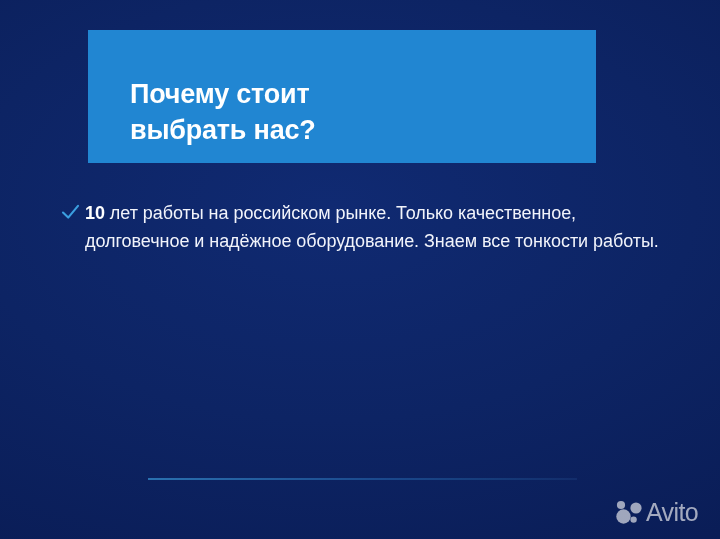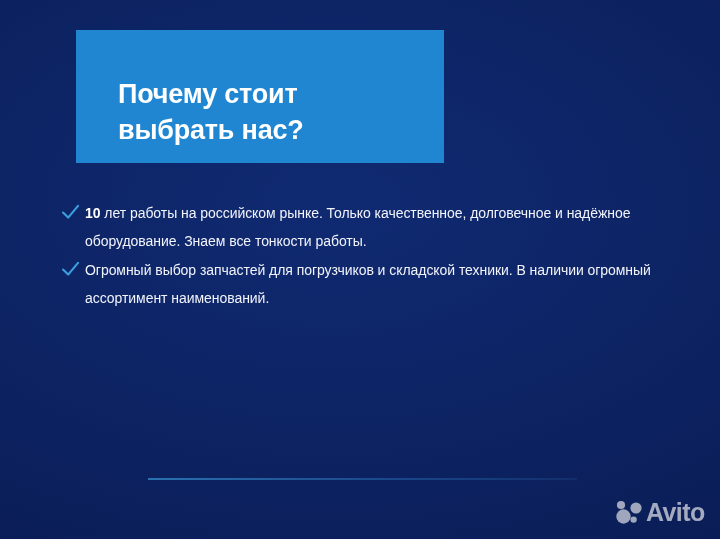--- a/index.html
+++ b/index.html
@@ -19,22 +19,22 @@
   #slide {
     position:absolute;
     inset:0;
     background:
       radial-gradient(ellipse 120% 95% at 46% 38%, #102a72 0%, #0d2464 42%, #0a1d57 78%, #081949 100%);
   }
 
   
   #title-box {
     position:absolute;
-    left:76px; top:30px;
-    width:368px; height:133px;
+    left:88px; top:30px;
+    width:508px; height:133px;
     background:#2186d2;
   }
   #title-text {
     position:absolute;
     left:42px; top:46px;
     color:#ffffff;
     font-size:27px;
     font-weight:bold;
     line-height:36px;
     letter-spacing:-0.2px;
@@ -54,21 +54,21 @@
   }
   .check-icon {
     flex:0 0 auto;
     width:21px; height:26px;
     margin-right:4px;
     display:block;
   }
   .check-icon svg { display:block; }
   .bullet-text {
     color:#f2f4fb;
-    font-size:14px;
+    font-size:18px;
     line-height:28px;
     letter-spacing:-0.05px;
     width:592px;
   }
   .lead-bold { font-weight:bold; color:#ffffff; }
 
   
   #divider {
     position:absolute;
     left:148px; top:478px;
@@ -86,21 +86,21 @@
     opacity:.92;
   }
   #avito-mark {
     width:30px; height:28px;
     margin-right:2px;
     display:block;
   }
   #avito-wordmark {
     color:#c9ccd8;
     font-size:25px;
-    font-weight:bold;
+    font-weight:normal;
     line-height:25px;
     letter-spacing:-0.6px;
     opacity:.88;
   }
 </style>
 </head>
 <body>
 
 <div id="slide">
 
@@ -113,28 +113,20 @@
 
     <div class="bullet">
       <span class="check-icon">
         <svg width="21" height="26" viewBox="0 0 21 26" aria-hidden="true">
           <path d="M3 13.6 L8.2 18.6 L18 6.8" fill="none" stroke="#3b9fe0" stroke-width="2.1" stroke-linecap="round" stroke-linejoin="round"></path>
         </svg>
       </span>
       <div class="bullet-text"><span class="lead-bold">10</span><span> лет работы на российском рынке. Только качественное, долговечное и надёжное оборудование. Знаем все тонкости работы.</span></div>
     </div>
 
-    <div class="bullet">
-      <span class="check-icon">
-        <svg width="21" height="26" viewBox="0 0 21 26" aria-hidden="true">
-          <path d="M3 13.6 L8.2 18.6 L18 6.8" fill="none" stroke="#3b9fe0" stroke-width="2.1" stroke-linecap="round" stroke-linejoin="round"></path>
-        </svg>
-      </span>
-      <div class="bullet-text"><span>Огромный выбор запчастей для погрузчиков и складской техники. В наличии огромный ассортимент наименований.</span></div>
-    </div>
 
 
   </div>
 
   <div id="divider"></div>
 
   <div id="avito-watermark">
     <span id="avito-mark">
       <svg width="30" height="28" viewBox="0 0 30 28" aria-hidden="true">
         <circle cx="9.5" cy="18.5" r="7.2" fill="#c9ccd8" opacity=".85"></circle>

